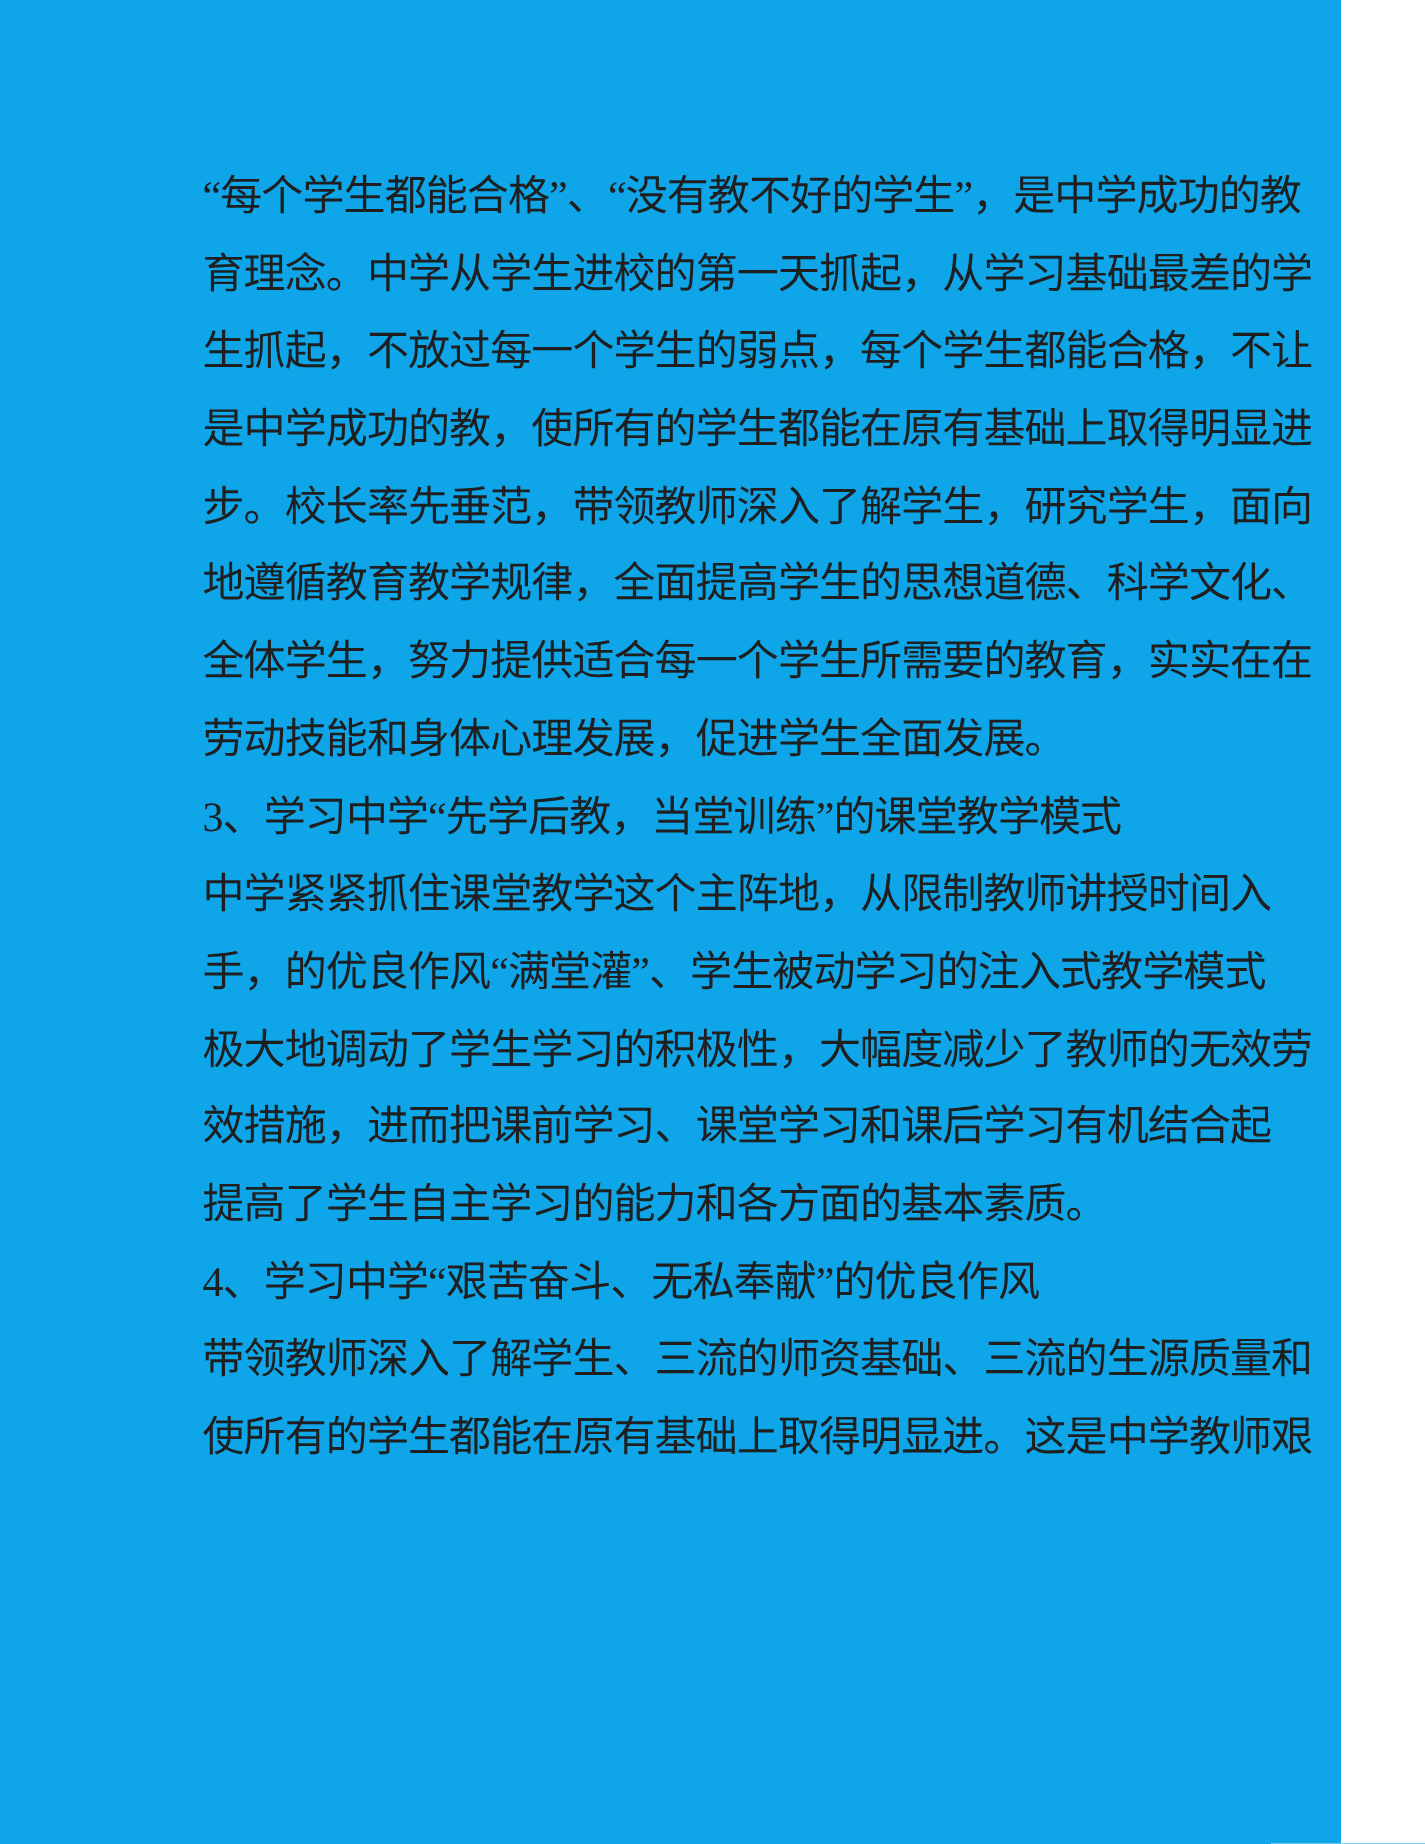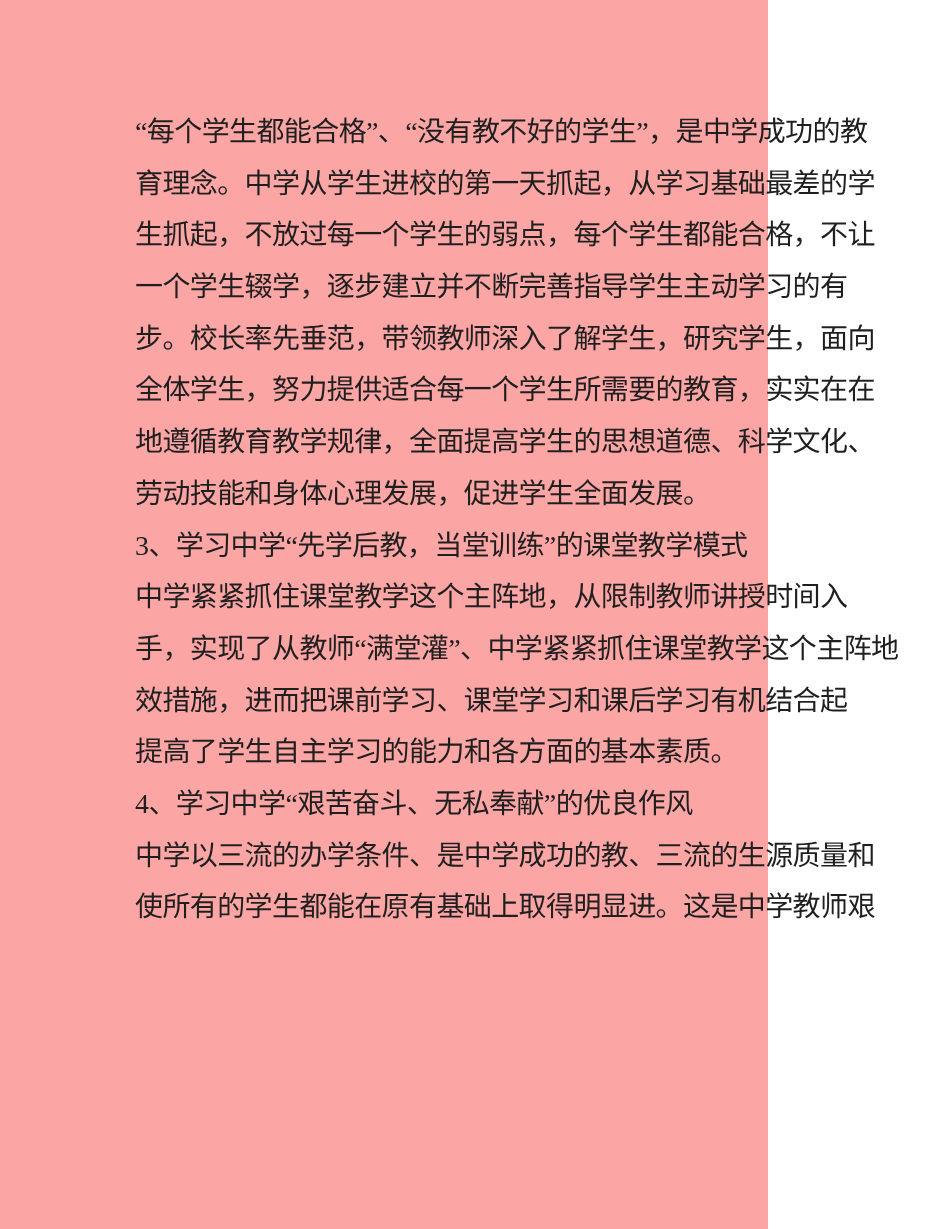--- a/index.html
+++ b/index.html
@@ -7,23 +7,23 @@
     padding: 0;
   }
   body {
     width: 950px;
     height: 1229px;
     background: #ffffff;
     overflow: hidden;
   }
   .page {
     position: relative;
-    width: 768px;
+    width: 894px;
     height: 1229px;
-    background: #fca5a5;
+    background: #0ea5e9;
     font-family: "Liberation Serif", "DejaVu Serif", serif;
   }
   .text-block {
     position: absolute;
     left: 135px;
     top: 106px;
     width: 700px;
   }
   .line {
     font-size: 28px;
@@ -42,41 +42,42 @@
 </head>
 <body>
 
 <div class="page">
   <div class="text-block">
 
     <div class="para">
       <div class="line">“每个学生都能合格”、“没有教不好的学生”，是中学成功的教</div>
       <div class="line">育理念。中学从学生进校的第一天抓起，从学习基础最差的学</div>
       <div class="line">生抓起，不放过每一个学生的弱点，每个学生都能合格，不让</div>
-      <div class="line">一个学生辍学，逐步建立并不断完善指导学生主动学习的有</div>
+      <div class="line">是中学成功的教，使所有的学生都能在原有基础上取得明显进</div>
       <div class="line">步。校长率先垂范，带领教师深入了解学生，研究学生，面向</div>
+      <div class="line">地遵循教育教学规律，全面提高学生的思想道德、科学文化、</div>
       <div class="line">全体学生，努力提供适合每一个学生所需要的教育，实实在在</div>
-      <div class="line">地遵循教育教学规律，全面提高学生的思想道德、科学文化、</div>
       <div class="line">劳动技能和身体心理发展，促进学生全面发展。</div>
     </div>
 
     <div class="para">
       <div class="line">3、学习中学“先学后教，当堂训练”的课堂教学模式</div>
     </div>
 
     <div class="para">
       <div class="line">中学紧紧抓住课堂教学这个主阵地，从限制教师讲授时间入</div>
-      <div class="line">手，实现了从教师“满堂灌”、中学紧紧抓住课堂教学这个主阵地</div>
+      <div class="line">手，的优良作风“满堂灌”、学生被动学习的注入式教学模式</div>
+      <div class="line">极大地调动了学生学习的积极性，大幅度减少了教师的无效劳</div>
       <div class="line">效措施，进而把课前学习、课堂学习和课后学习有机结合起</div>
       <div class="line">提高了学生自主学习的能力和各方面的基本素质。</div>
     </div>
 
     <div class="para">
       <div class="line">4、学习中学“艰苦奋斗、无私奉献”的优良作风</div>
     </div>
 
     <div class="para">
-      <div class="line">中学以三流的办学条件、是中学成功的教、三流的生源质量和</div>
+      <div class="line">带领教师深入了解学生、三流的师资基础、三流的生源质量和</div>
       <div class="line">使所有的学生都能在原有基础上取得明显进。这是中学教师艰</div>
     </div>
 
   </div>
 </div>
 
 </body></html>

